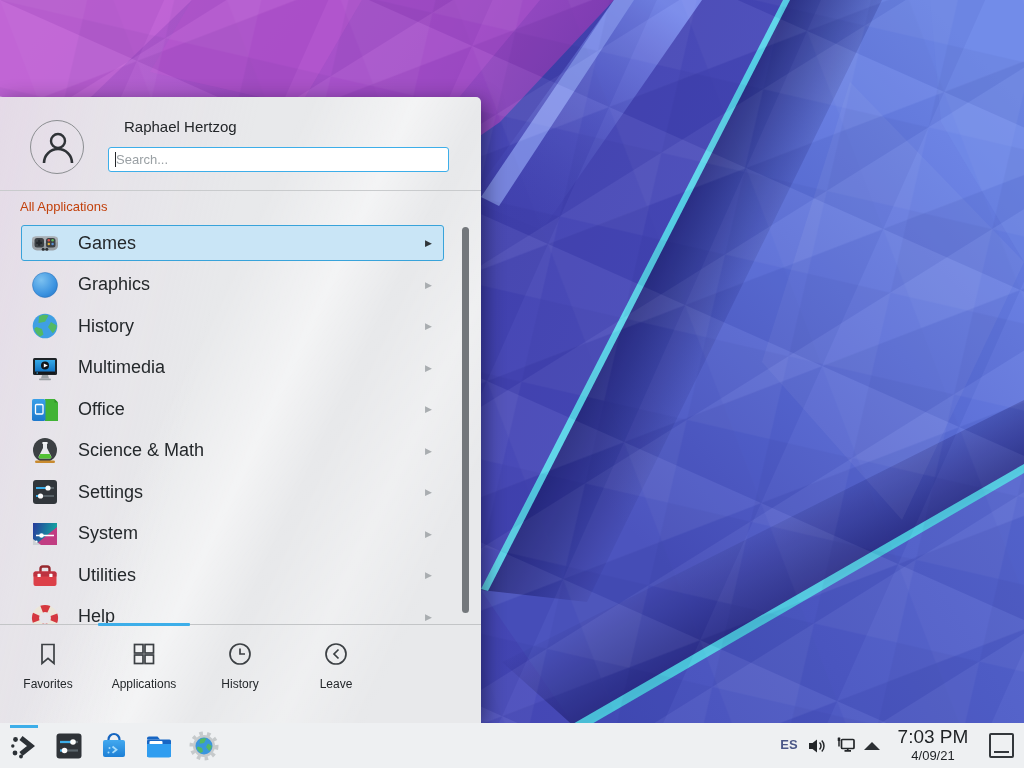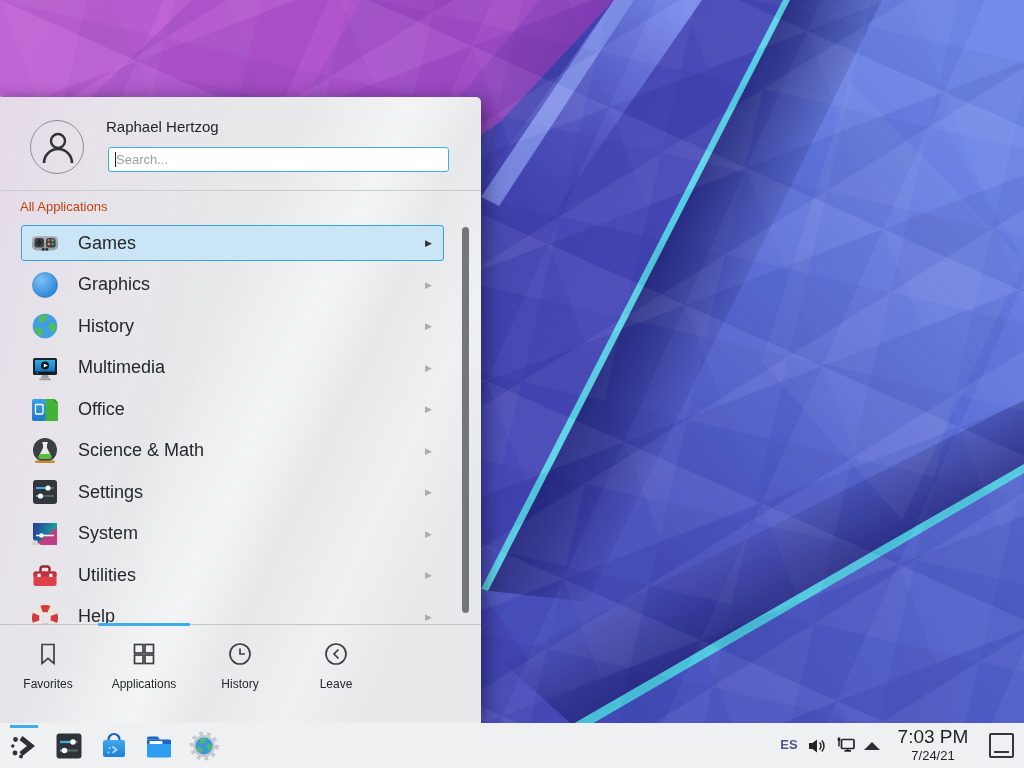--- a/index.html
+++ b/index.html
@@ -10,21 +10,21 @@
 
   
   .menu { position:absolute; left:0; top:97px; width:481px; height:626px;
     background:#e8e9eb; border-radius:0 5px 0 0; box-shadow:4px 4px 20px rgba(0,0,20,.45); }
   .menu-overlay { position:absolute; inset:0; border-radius:0 5px 0 0; pointer-events:none;
     background:
       linear-gradient(103deg, rgba(221,185,223,.30) 0%, rgba(221,185,223,.10) 20%, rgba(255,255,255,0) 42%),
       linear-gradient(115deg, rgba(255,255,255,0) 40%, rgba(255,255,255,.50) 54%, rgba(255,255,255,0) 63%, rgba(255,255,255,.32) 74%, rgba(255,255,255,0) 85%); }
   .avatar { position:absolute; left:30px; top:23px; width:54px; height:54px;
     border:1px solid #8b8e91; border-radius:50%; }
-  .user-name { position:absolute; left:106px; top:21px; font-size:15px; color:#232629;text-align:right; }
+  .user-name { position:absolute; left:124px; top:21px; font-size:15px; color:#232629;text-align:right; }
   .search-wrap { position:absolute; left:108px; top:50px; width:341px; height:25px;
     background:#ffffff; border:1px solid #3daee9; border-radius:3px; }
   .search-wrap input { position:absolute; inset:0; width:100%; height:100%; border:none; outline:none;
     background:transparent; font-family:inherit; font-size:13px; padding-left:7px; color:#232629; }
   .search-wrap input::placeholder { color:#9aa0a4; opacity:1; }
   .caret { position:absolute; left:6px; top:4px; width:1px; height:15px; background:#232629; }
   .hdr-sep { position:absolute; left:0; top:93px; width:100%; height:1px; background:#c9cbcd; }
   .section-label { position:absolute; left:20px; top:102px; font-size:13px; color:#c2410c; }
 
   .list { position:absolute; left:0; top:125px; width:456px; height:402px; overflow:hidden;
@@ -442,18 +442,18 @@
         <path d="M13.75 15.5v2.2M10.5 17.9h6.5" stroke="#232629" stroke-width="1.7"></path>
         <path d="M5 13.5V8" stroke="#232629" stroke-width="1.5"></path>
         <rect x="3.7" y="4.5" width="2.6" height="3.4" rx=".5" fill="#232629"></rect>
       </svg>
     </div>
 
     <div class="tray-arrow"></div>
 
     <div class="clock">
       <div class="time">7:03 PM</div>
-      <div class="date">7/24/21</div>
+      <div class="date">4/09/21</div>
     </div>
 
     <div class="show-desktop"></div>
   </div>
 </div>
 
 </body></html>

